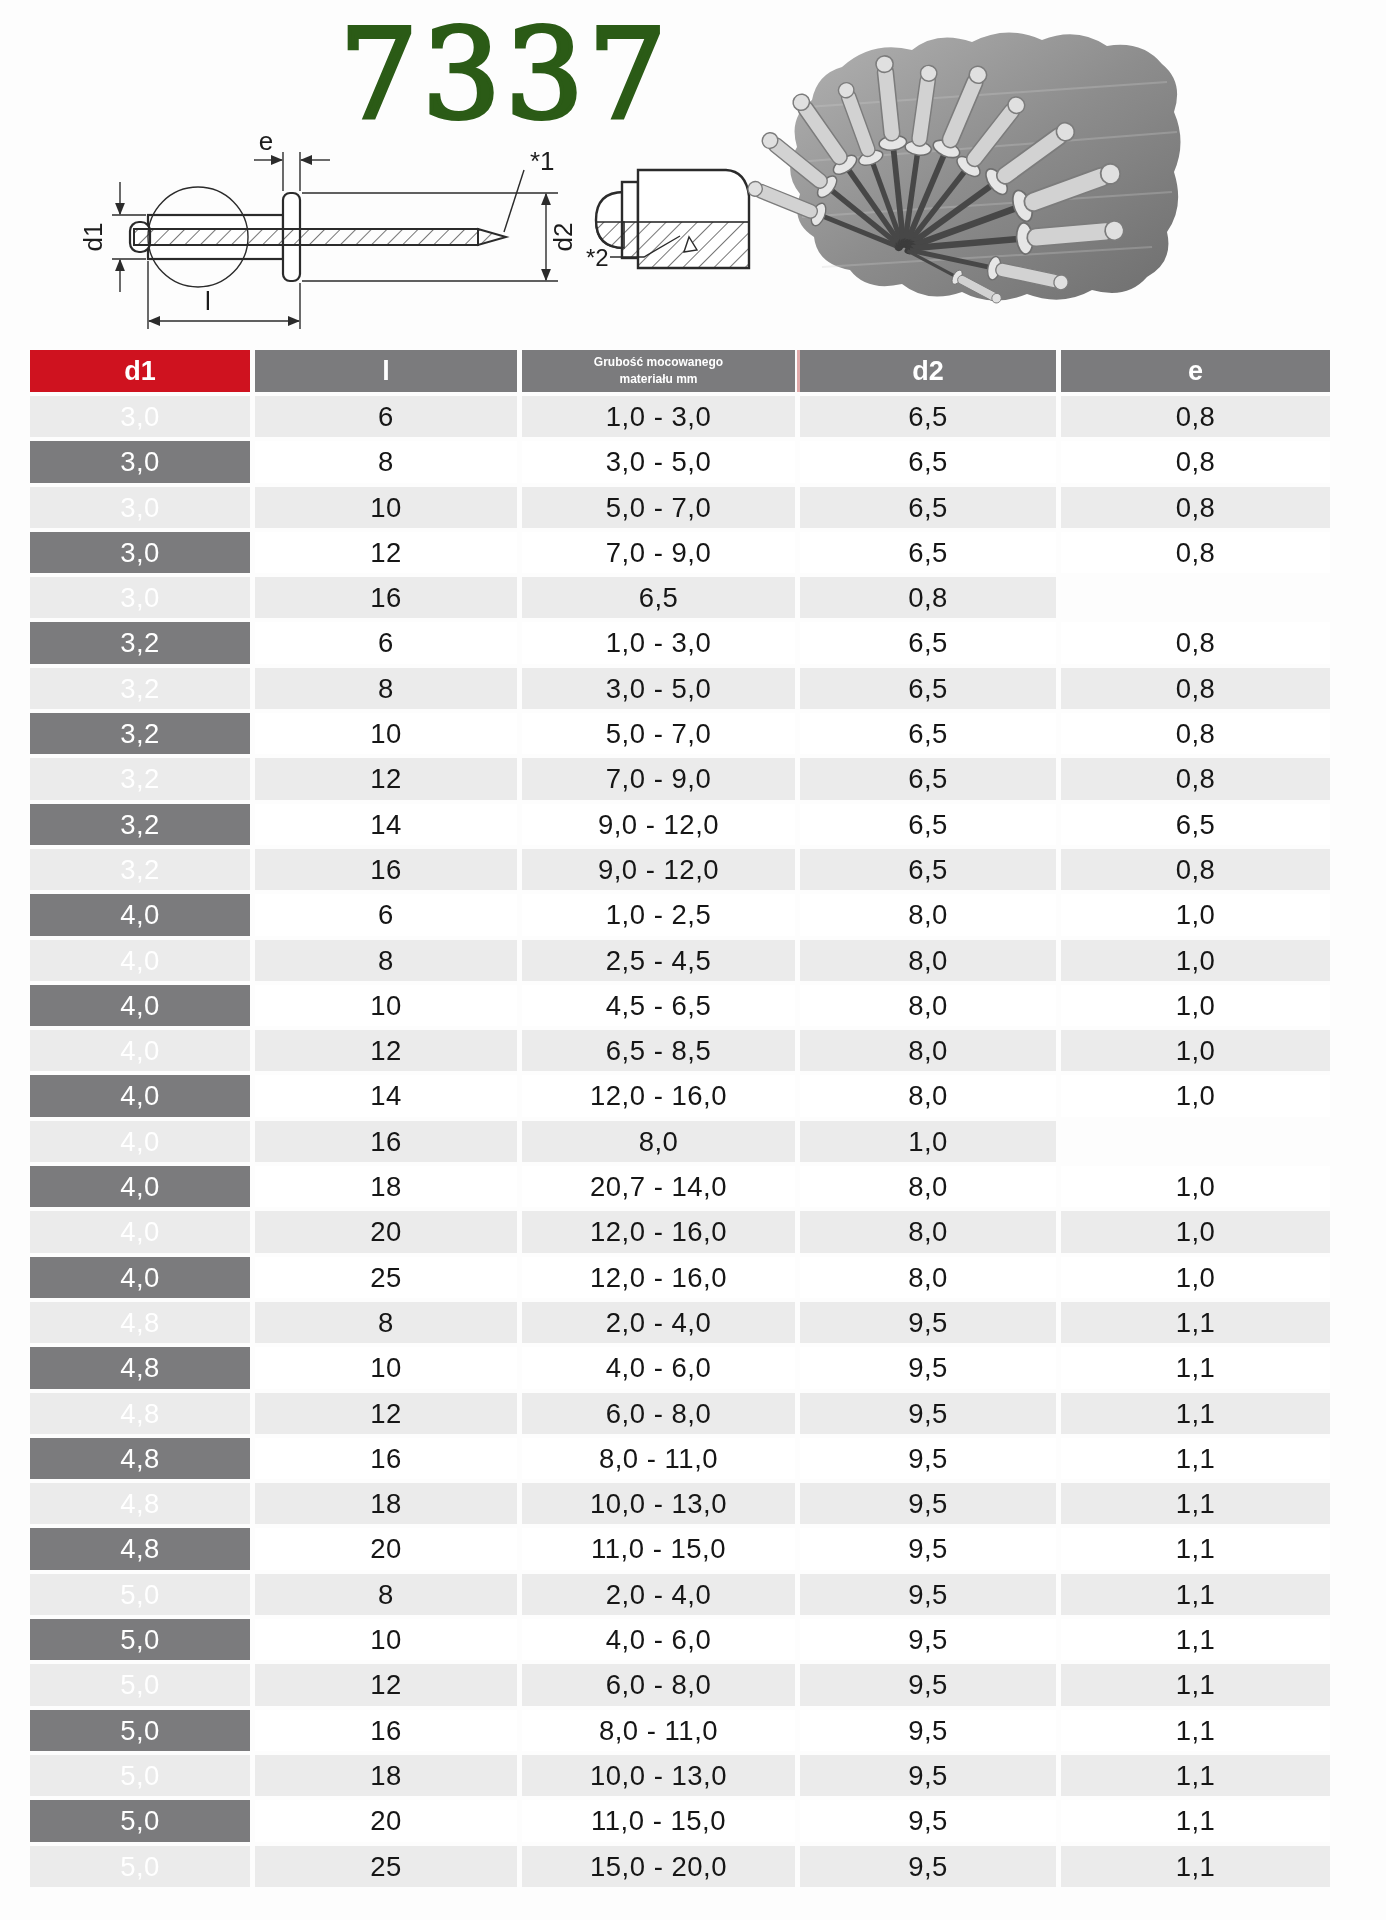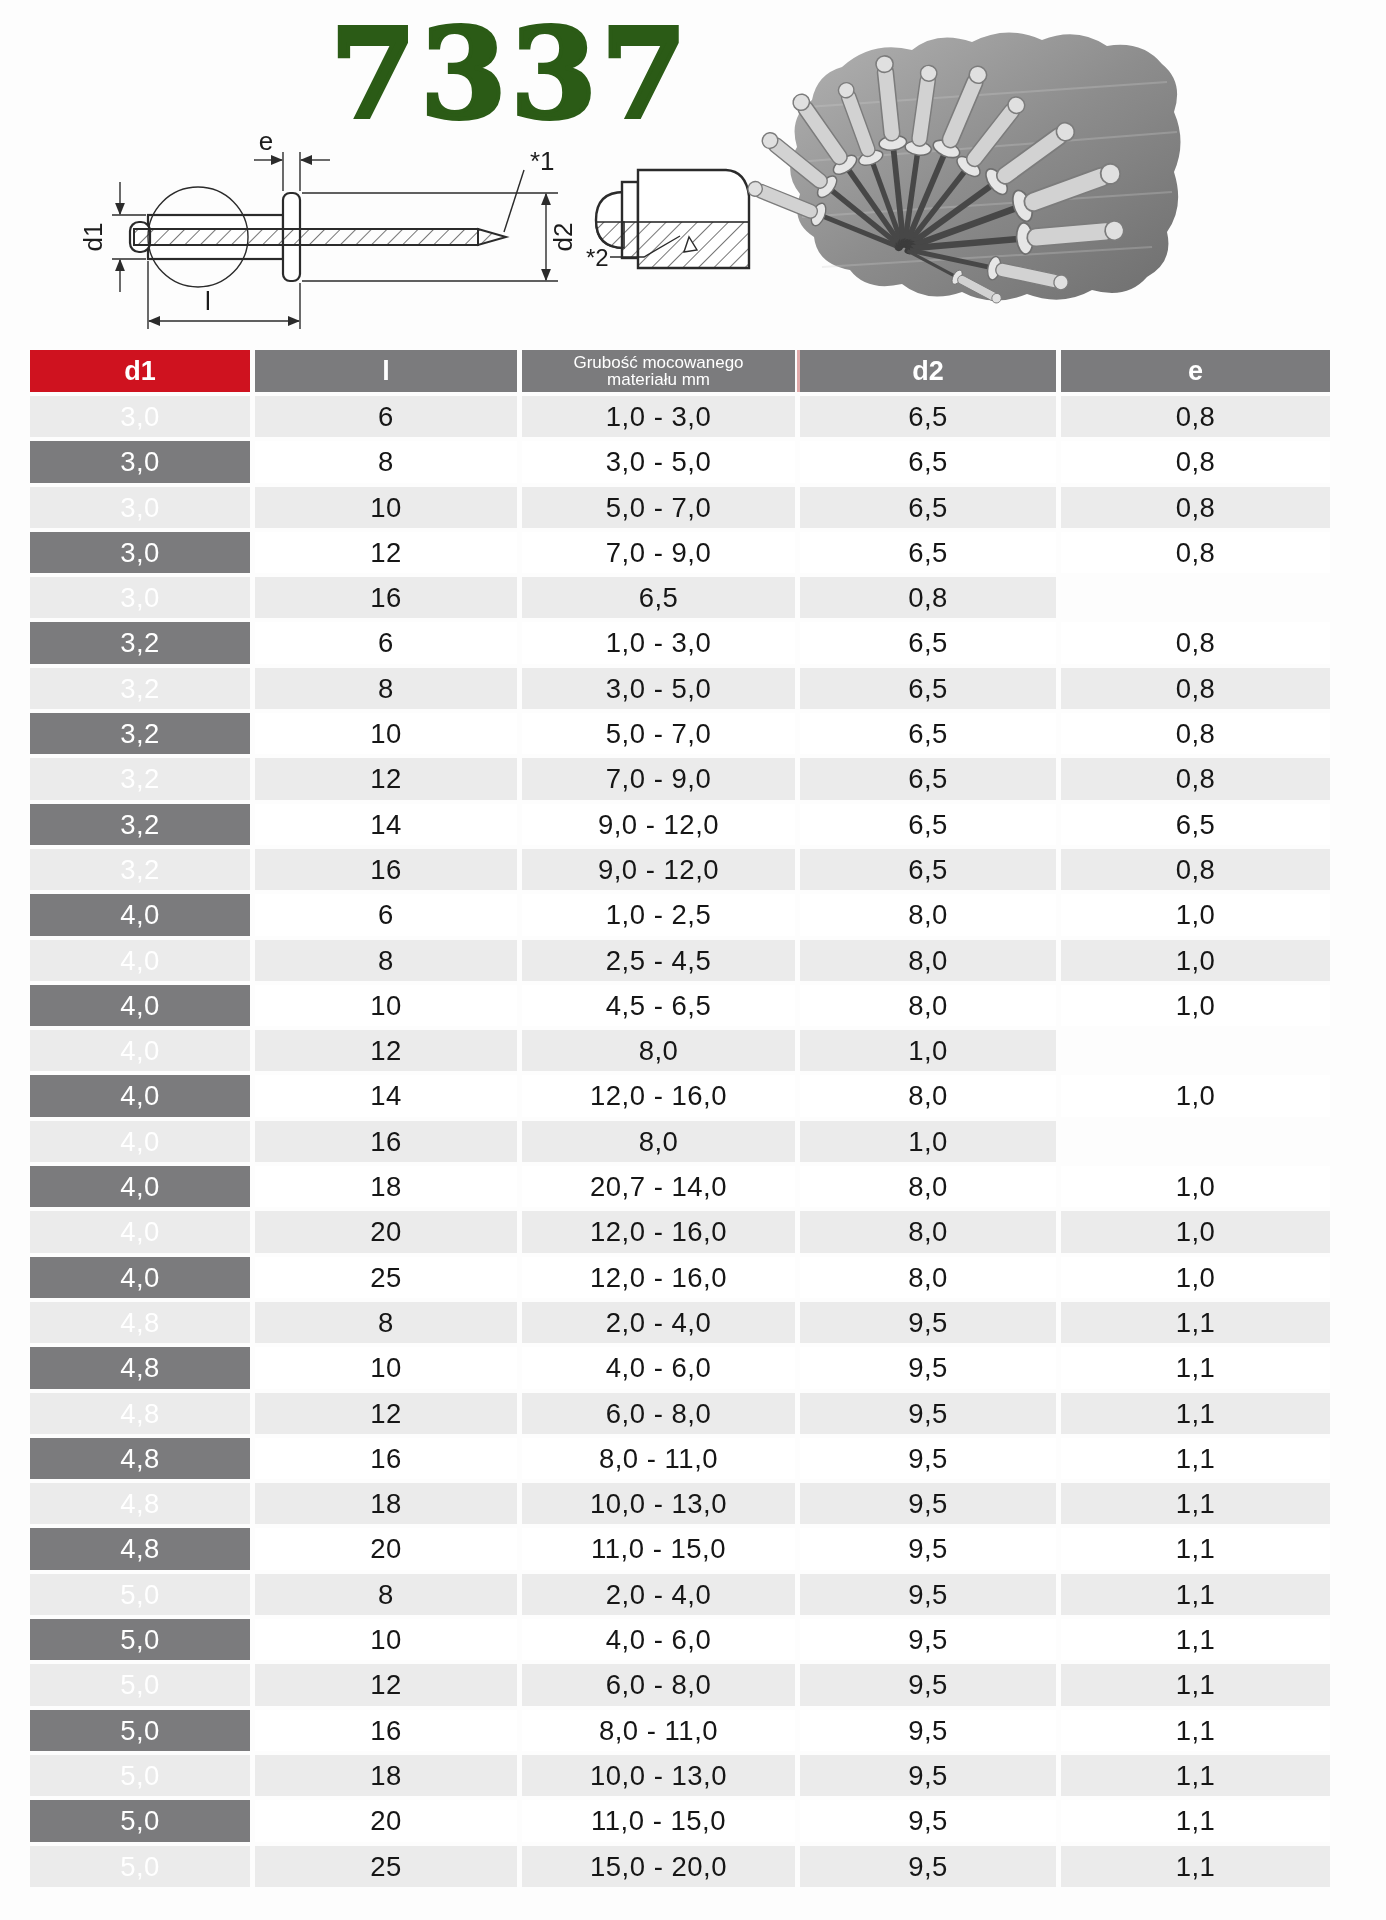--- a/index.html
+++ b/index.html
@@ -3,42 +3,42 @@
 <meta charset="utf-8">
 <style>
   html,body{margin:0;padding:0;}
   body{
     width:1386px;height:1920px;position:relative;background:#fdfdfd;
     font-family:"Liberation Sans", sans-serif;color:#111;overflow:hidden;
   }
   
   .product-number{
     position:absolute;left:330px;top:8px;width:350px;height:140px;
-    font-family:"DejaVu Serif", serif;font-weight:bold;font-size:124px;line-height:132px;
-    color:#2b5b16;-webkit-text-stroke:4px #2b5b16;letter-spacing:4px;text-align:right;
+    font-family:"DejaVu Serif", serif;font-weight:normal;font-size:124px;line-height:132px;
+    color:#2b5b16;-webkit-text-stroke:4px #2b5b16;letter-spacing:4px;text-align:center;
   }
   .drawing-svg{position:absolute;}
   #left-drawing{left:58px;top:122px;width:545px;height:230px;}
   #section-drawing{left:580px;top:152px;width:205px;height:150px;}
   #rivets-photo{left:722px;top:12px;width:465px;height:295px;}
 
   
   .spec-table{position:absolute;left:30px;top:350px;width:1300px;}
   .trow{
     display:grid;grid-template-columns:220px 262px 273px 256px 269px;
     column-gap:5px;
   }
   .table-head .cell{
     background:#7b7b7d;color:#fff;height:42px;
     display:flex;flex-direction:column;align-items:center;justify-content:center;
     font-weight:bold;font-size:27px;
   }
   .table-head{margin-bottom:4px;}
   .table-head .cell.c0{background:#cf121f;}
-  .table-head .sub{font-size:17px;line-height:17px;font-weight:normal;}
+  .table-head .sub{font-size:12px;line-height:17px;font-weight:bold;}
   .tbody .row{margin-bottom:4px;}
   .tbody .cell{
     height:41.3px;line-height:41.3px;text-align:center;font-size:27.5px;
     background:#ffffff;color:#161616;letter-spacing:0.5px;
   }
   .tbody .row.odd .cell{background:#ebebeb;}
   .tbody .cell.c0{background:#7b7b7d;color:#ffffff;}
   
   .table-head .cell.c3{box-shadow:-3px 0 0 0 #e0a9a9;}
 
@@ -291,20 +291,21 @@
       <div class="trow row even">
         <div class="cell c0">4,0</div>
         <div class="cell c1">10</div>
         <div class="cell c2">4,5 - 6,5</div>
         <div class="cell c3">8,0</div>
         <div class="cell c4">1,0</div>
       </div>
       <div class="trow row odd">
         <div class="cell c0">4,0</div>
         <div class="cell c1">12</div>
+        <div class="cell c2">6,5 - 8,5</div>
         <div class="cell c3">8,0</div>
         <div class="cell c4">1,0</div>
       </div>
       <div class="trow row even">
         <div class="cell c0">4,0</div>
         <div class="cell c1">14</div>
         <div class="cell c2">12,0 - 16,0</div>
         <div class="cell c3">8,0</div>
         <div class="cell c4">1,0</div>
       </div>

